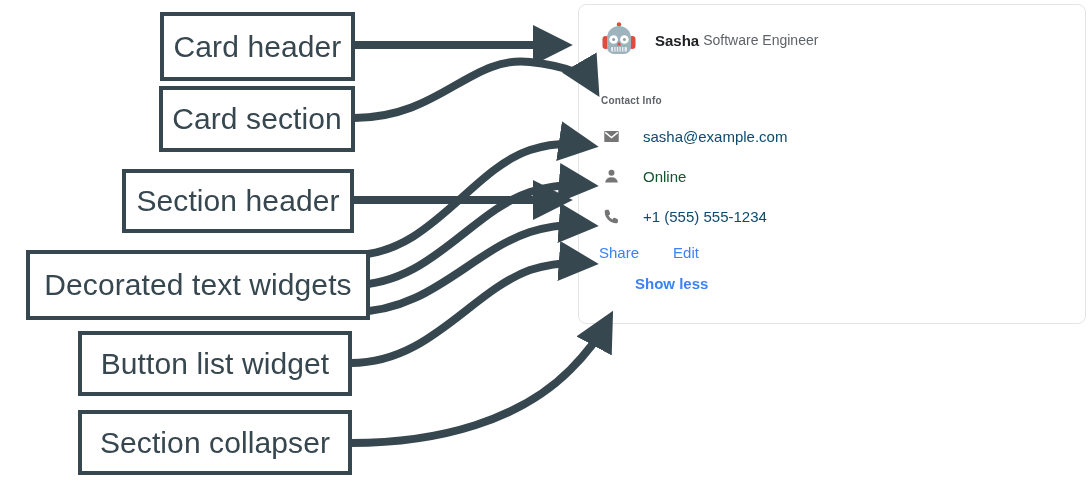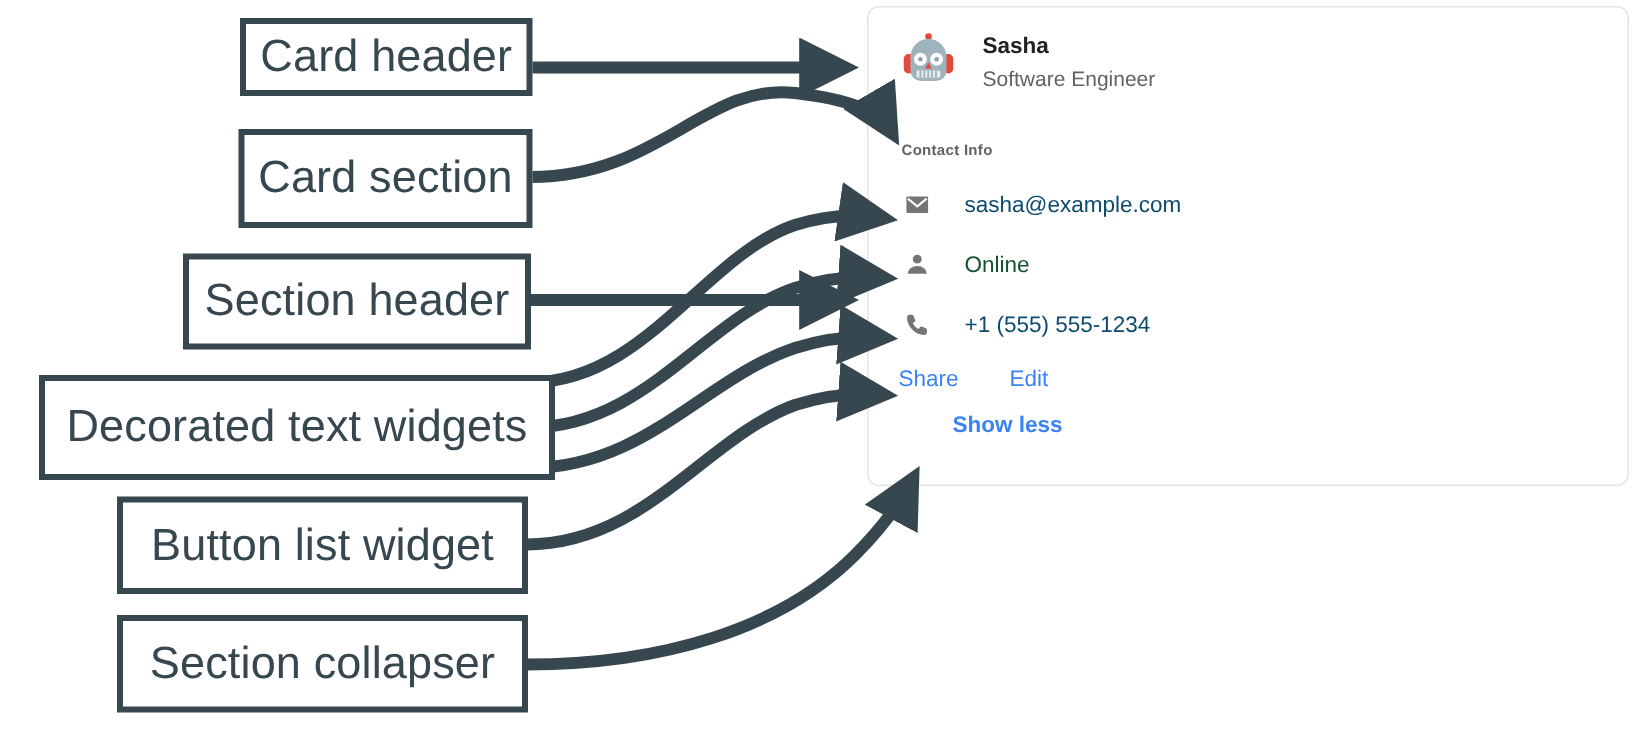--- a/index.html
+++ b/index.html
@@ -63,21 +63,21 @@
     display: flex;
     align-items: center;
     padding: 14px 0 14px 18px;
     gap: 14px;
   }
   .avatar {
     width: 44px;
     height: 44px;
     flex: 0 0 44px;
   }
-  .header-text { display: flex; flex-direction: column; gap: 4px; }
+  .header-text { display: flex; flex-direction: row; gap: 4px; }
   .header-title {
     font-size: 15px;
     font-weight: bold;
     color: #202124;
     line-height: 1.15;
   }
   .header-subtitle {
     font-size: 14px;
     color: #5f6368;
     line-height: 1.15;
@@ -241,21 +241,21 @@
       <path d="M353,285 C430,285 470,212 530,192 C552,185 572,184 586,185"></path>
 
       <path d="M353,312 C430,312 470,252 530,232 C552,225 572,224 586,225"></path>
 
       <path d="M351,363 C430,363 470,292 530,270 C552,263 572,262 586,263"></path>
 
       <path d="M351,443 C440,443 520,420 570,370 C588,352 600,335 607,322"></path>
     </g>
   </svg>
 
-  <div class="ann-box" style="left:160px; top:12px; width:195px; height:52px;">Card header</div>
+  <div class="ann-box" style="left:160px; top:12px; width:195px; height:69px;">Card header</div>
 
   <div class="ann-box" style="left:159px; top:86px; width:196px; height:66px;">Card section</div>
 
   <div class="ann-box" style="left:122px; top:169px; width:232px; height:64px;">Section header</div>
 
   <div class="ann-box" style="left:26px; top:250px; width:344px; height:70px;">Decorated text widgets</div>
 
   <div class="ann-box" style="left:78px; top:331px; width:274px; height:65px;">Button list widget</div>
 
   <div class="ann-box" style="left:78px; top:410px; width:274px; height:65px;">Section collapser</div>

